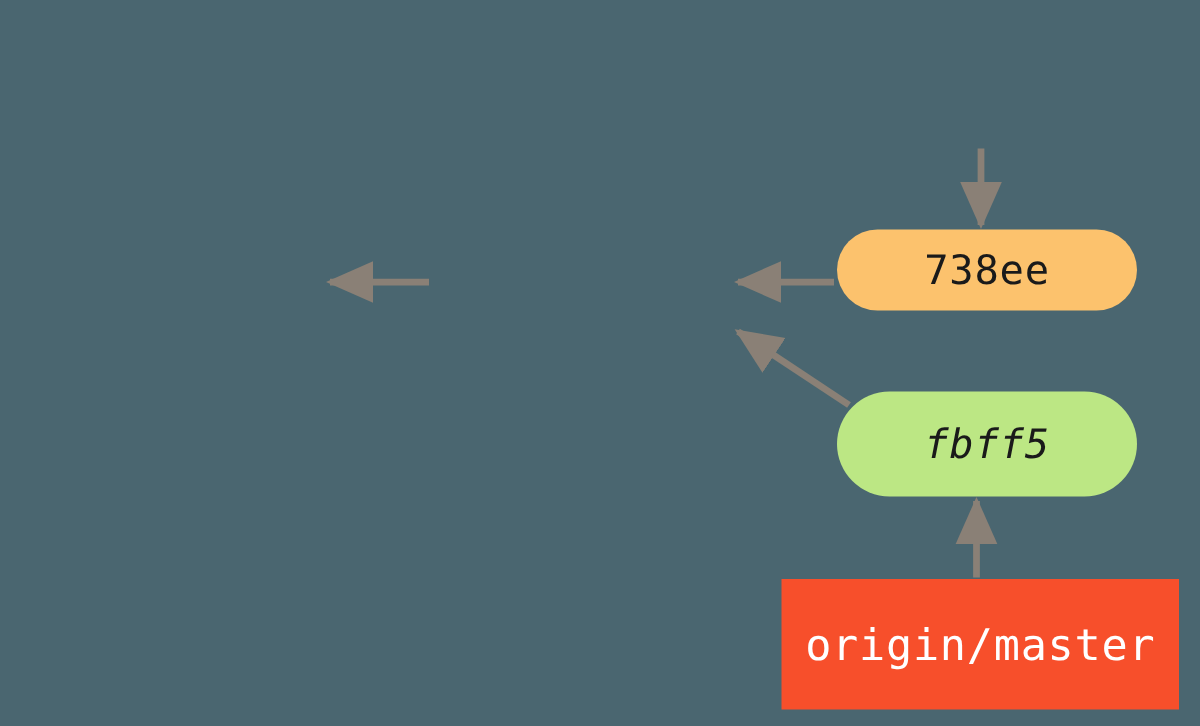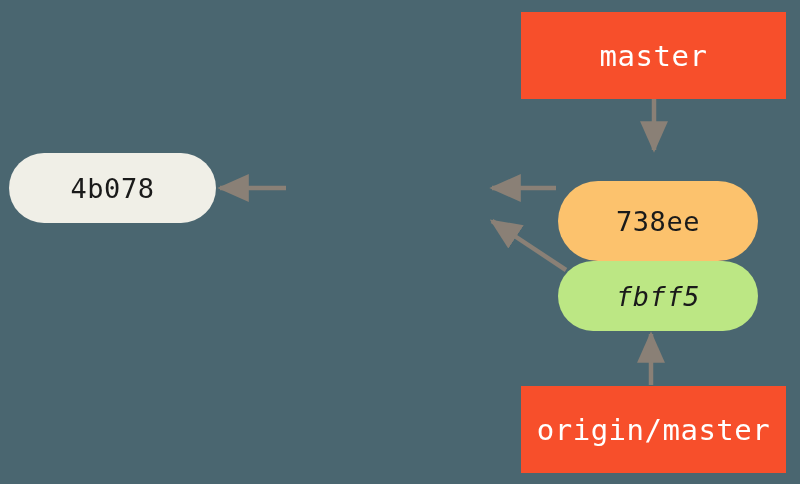--- a/index.html
+++ b/index.html
@@ -50,21 +50,21 @@
     letter-spacing: 0.5px;
   }
   
   #node-4b078 {
     left: 9px;  top: 153px;  width: 207px; height: 70px;
   }
   #node-1edee {
     left: 288px; top: 153px; width: 200px; height: 70px;
   }
   #node-738ee {
-    left: 558px; top: 153px; width: 200px; height: 80px; margin-top: 28px;
+    left: 558px; top: 153px; width: 200px; height: 54px;
   }
   #node-fbff5 {
     left: 558px; top: 261px; width: 200px; height: 70px; font-style: italic;
   }
   #node-master {
     left: 521px; top: 12px; width: 265px; height: 87px;
   }
   #node-origin-master {
     left: 521px; top: 386px; width: 265px; height: 87px; justify-content: center;
   }
@@ -85,34 +85,28 @@
 
     <line x1="556" y1="188" x2="492" y2="188" stroke="#8a8076" stroke-width="4.5" marker-end="url(#arrowhead)"></line>
 
     <line x1="566" y1="270" x2="492" y2="221" stroke="#8a8076" stroke-width="4.5" marker-end="url(#arrowhead)"></line>
 
     <line x1="654" y1="99" x2="654" y2="150" stroke="#8a8076" stroke-width="4.5" marker-end="url(#arrowhead)"></line>
 
     <line x1="651" y1="385" x2="651" y2="334" stroke="#8a8076" stroke-width="4.5" marker-end="url(#arrowhead)"></line>
   </svg>
 
-  <div class="node commit-node" id="node-4b078" style="background:#f0efe7;color:#1a1a1a;">
-    <span>4b078</span>
-  </div>
 
 
   <div class="node commit-node" id="node-738ee" style="background:#fcc26d;color:#1a1a1a;">
     <span>738ee</span>
   </div>
 
   <div class="node commit-node" id="node-fbff5" style="background:#bce784;color:#1a1a1a;">
     <span>fbff5</span>
   </div>
 
-  <div class="node ref-node" id="node-master" style="background:#f74f2b;color:#ffffff;">
-    <span>master</span>
-  </div>
 
   <div class="node ref-node" id="node-origin-master" style="background:#f74f2b;color:#ffffff;">
     <span>origin/master</span>
   </div>
 
 </div>
 
 </body></html>

